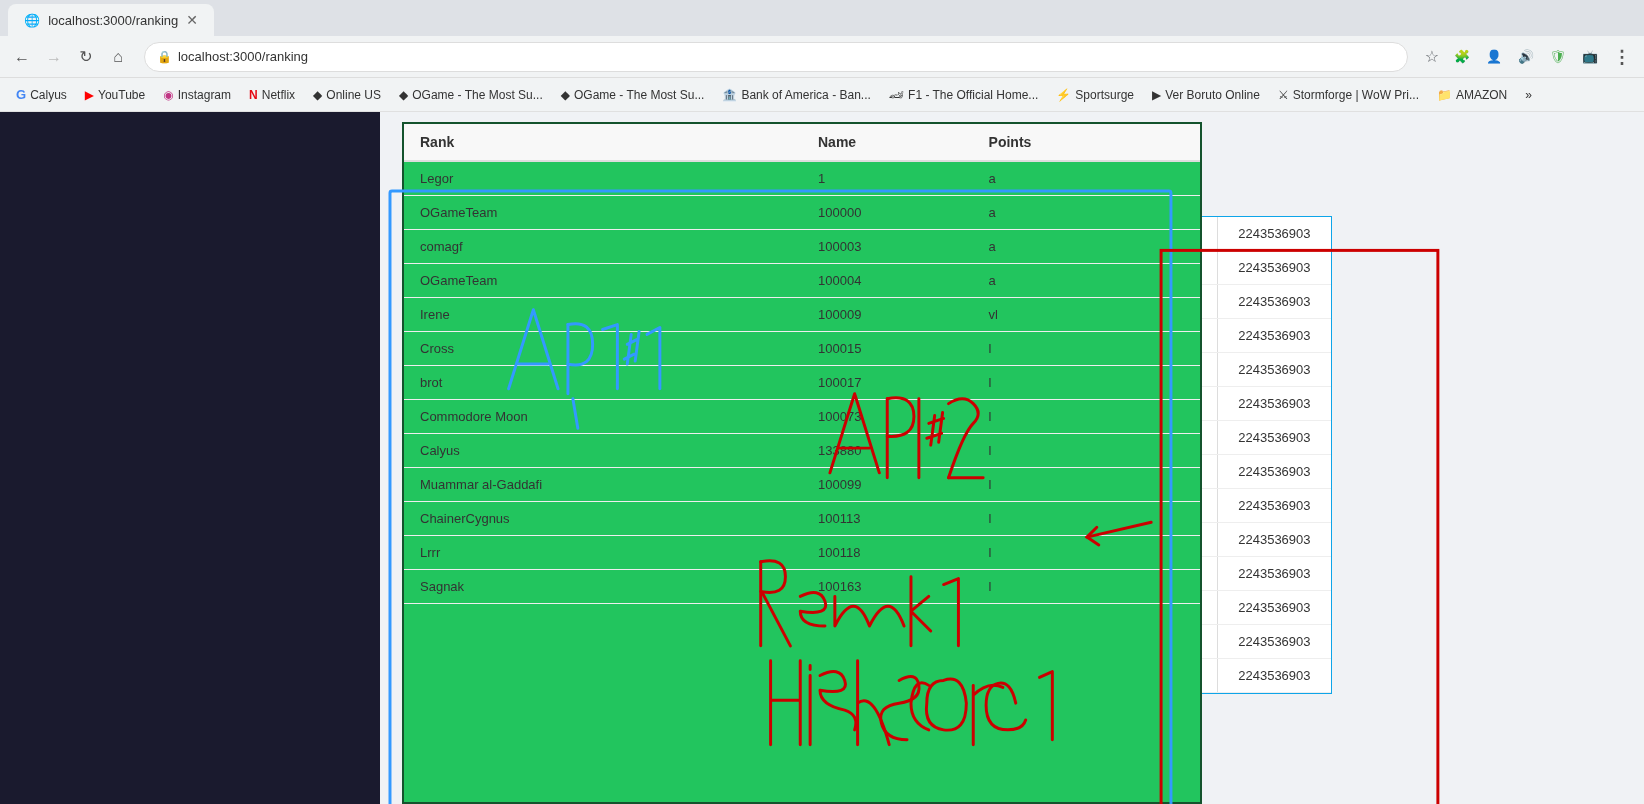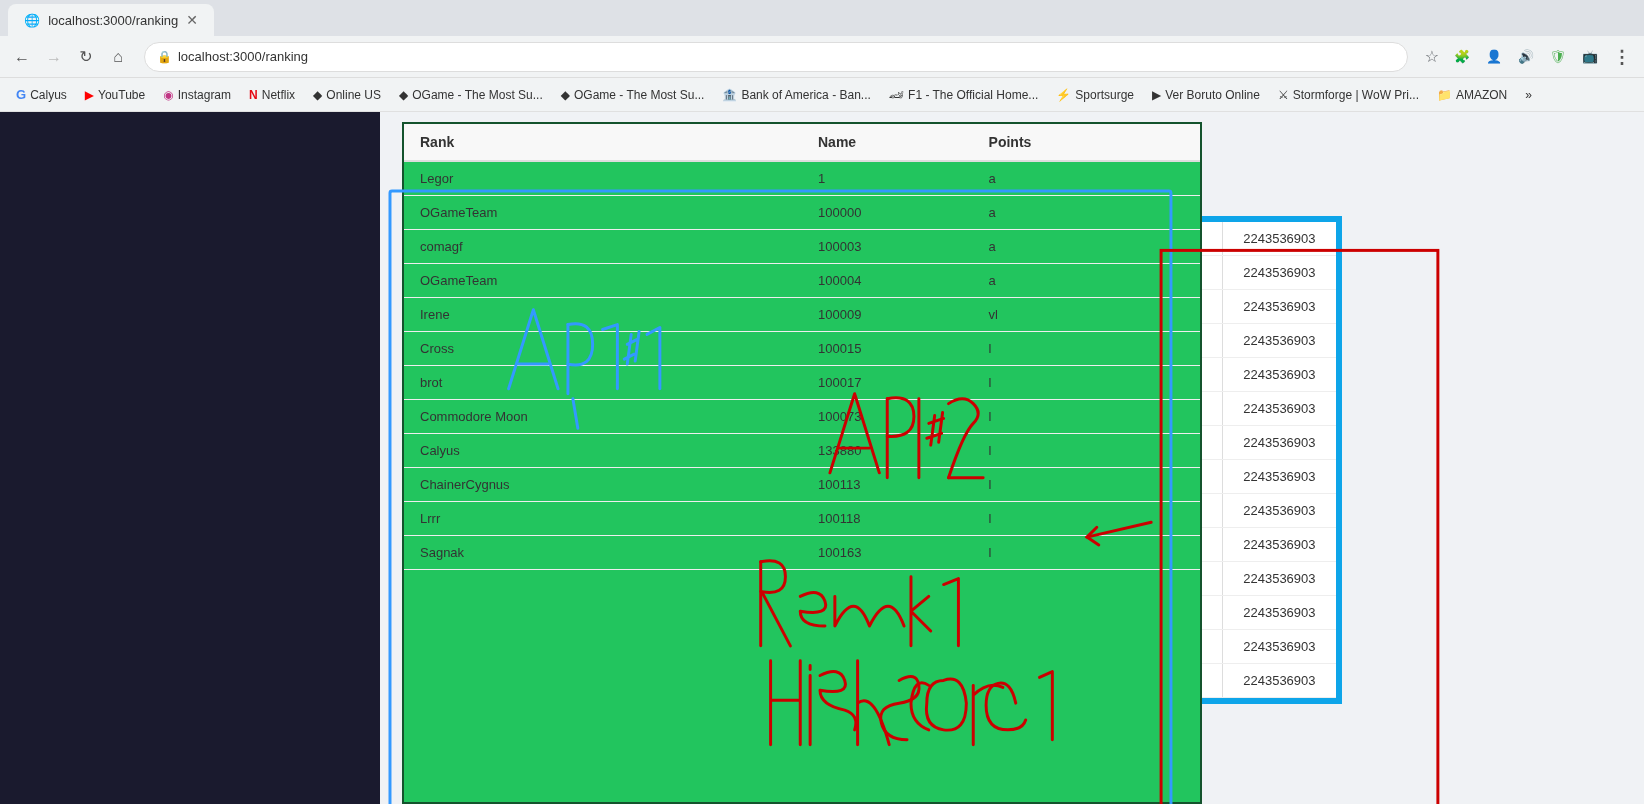--- a/index.html
+++ b/index.html
@@ -341,39 +341,44 @@
       <td>Commodore Moon</td>
       <td>100073</td>
       <td>l</td>
     </tr>
           <tr>
       <td>Calyus</td>
       <td>133880</td>
       <td>l</td>
     </tr>
           <tr>
+      <td>Muammar al-Gaddafi</td>
+      <td>100099</td>
+      <td>l</td>
+    </tr>
+          <tr>
       <td>ChainerCygnus</td>
       <td>100113</td>
       <td>l</td>
     </tr>
           <tr>
       <td>Lrrr</td>
       <td>100118</td>
       <td>l</td>
     </tr>
           <tr>
       <td>Sagnak</td>
       <td>100163</td>
       <td>l</td>
     </tr>
         </tbody>
     </table>
   </div>
 
-  <div style="position:absolute; left: 1168px; top: 104px; z-index: 1; background: white; border: 6px solid #0ea5e9;">
+  <div style="position:absolute; left: 1168px; top: 104px; z-index: 1; background: white; border: 1px solid #0ea5e9;">
     <table class="extra-col-table">
       <tbody id="extra-body">
       <tr>
       <td style="padding:9px 20px; border-bottom:1px solid #eee; font-size:13px; color:#333;">1</td>
       <td style="padding:9px 20px; border-bottom:1px solid #eee; font-size:13px; color:#333;">2243536903</td>
     </tr>
           <tr>
       <td style="padding:9px 20px; border-bottom:1px solid #eee; font-size:13px; color:#333;">1</td>
       <td style="padding:9px 20px; border-bottom:1px solid #eee; font-size:13px; color:#333;">2243536903</td>
     </tr>

